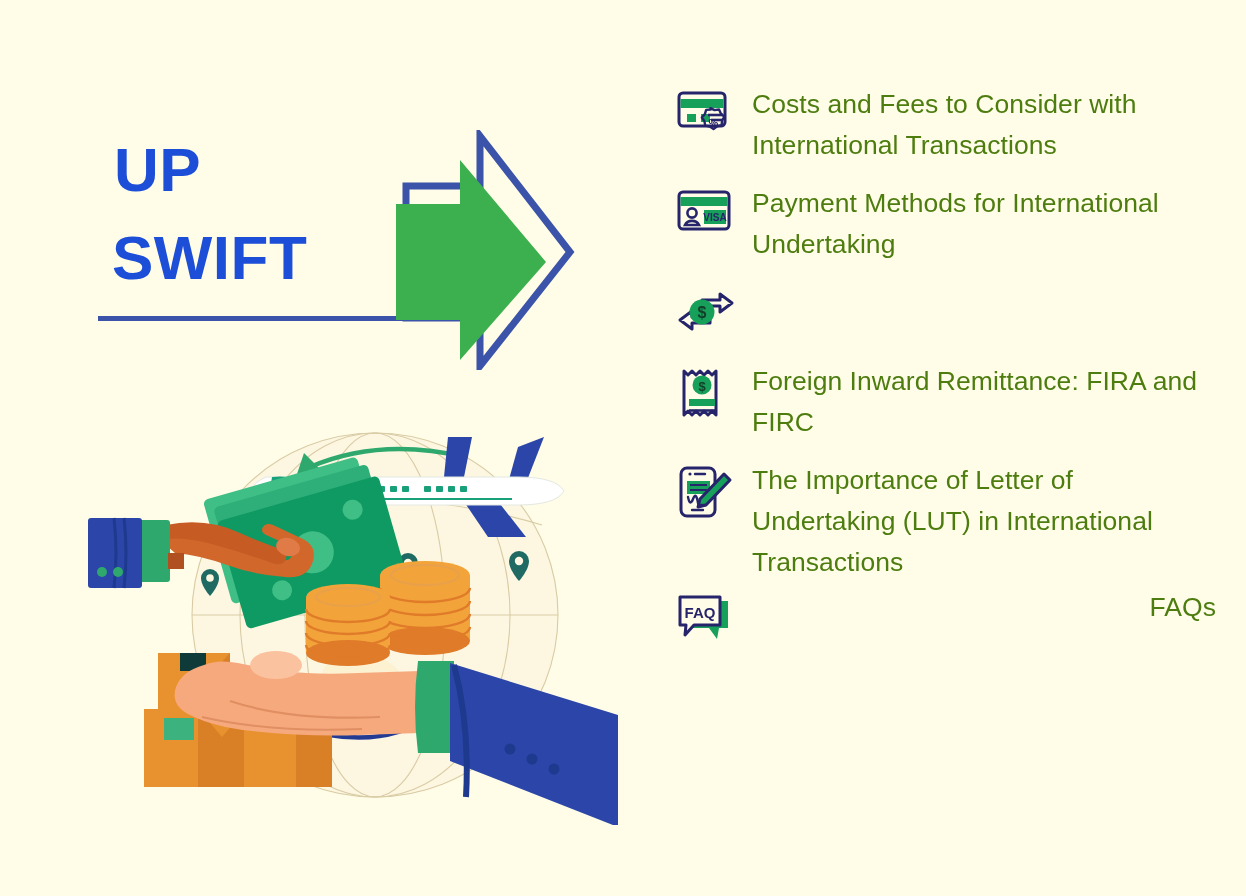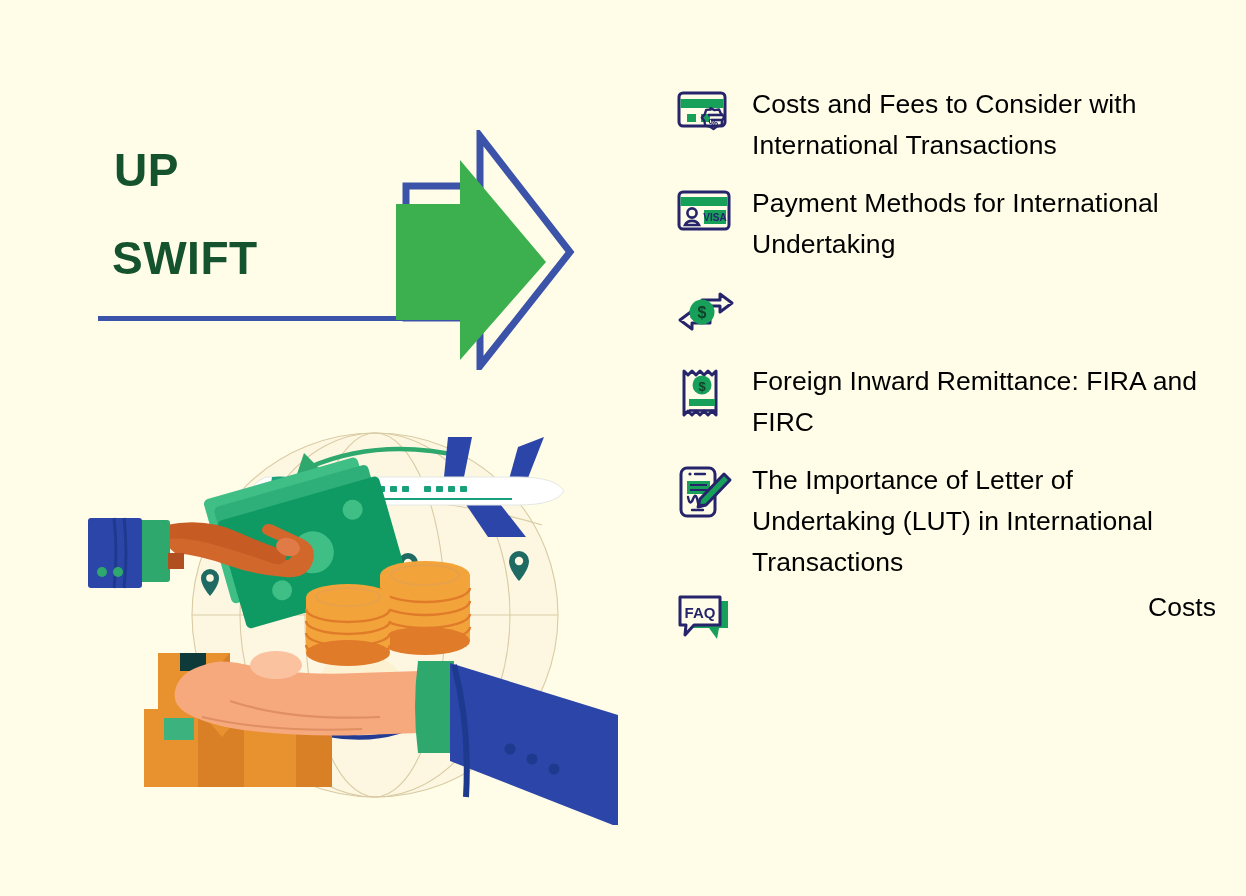--- a/index.html
+++ b/index.html
@@ -28,24 +28,24 @@
   #heading-block {
     position: absolute;
     left: 98px;
     top: 126px;
     width: 470px;
     height: 210px;
   }
   .heading-line {
     font-family: "Liberation Sans", sans-serif;
     font-weight: 700;
-    font-size: 46px;
+    font-size: 62px;
     line-height: 88px;
     letter-spacing: 0.5px;
-    color: #14532d;
+    color: #1d4ed8;
     margin: 0;
     white-space: nowrap;
   }
   #heading-up { padding-left: 16px; }
   #heading-ahead { padding-left: 14px; }
 
   #heading-rule {
     position: absolute;
     left: 98px;
     top: 316px;
@@ -89,21 +89,21 @@
     display: flex;
     align-items: flex-start;
     justify-content: flex-start;
     padding-top: 4px;
   }
   .toc-label {
     flex: 1 1 auto;
     font-family: "Liberation Sans", sans-serif;
     font-size: 26.5px;
     line-height: 41px;
-    color: #000000;
+    color: #4d7c0f;
     padding-left: 14px;
     padding-top: 0px;
     letter-spacing: 0.05px;
   }
   .toc-item.item-costs   { margin-bottom: 17px; }
   .toc-item.item-payment { margin-bottom: 17px; }
   .toc-item.item-swift   { margin-bottom: 17px; }
   .toc-item.item-fira    { margin-bottom: 17px; }
   .toc-item.item-lut     { margin-bottom: 4px; }
   .toc-item.item-faqs    { margin-bottom: 0; text-align: right; }
@@ -379,16 +379,16 @@
   <div class="toc-item item-faqs">
     <span class="toc-icon">
       <svg width="58" height="50" viewBox="0 0 58 50" xmlns="http://www.w3.org/2000/svg">
 
         <path d="M12 10 l40 0 l0 27 l-9 0 l-2 11 l-8 -11 l-21 0 z" fill="#17A05A"></path>
 
         <path d="M4 6 l40 0 l0 28 l-26 0 l-9 10 l1 -10 l-6 0 z" fill="#FFFDE8" stroke="#26256B" stroke-width="3" stroke-linejoin="round"></path>
         <text x="24" y="27" font-family="'Liberation Sans', sans-serif" font-size="15" font-weight="bold" fill="#26256B" text-anchor="middle">FAQ</text>
       </svg>
     </span>
-    <span class="toc-label">Costs</span>
+    <span class="toc-label">FAQs</span>
   </div>
 
 </div>
 
 </body></html>

